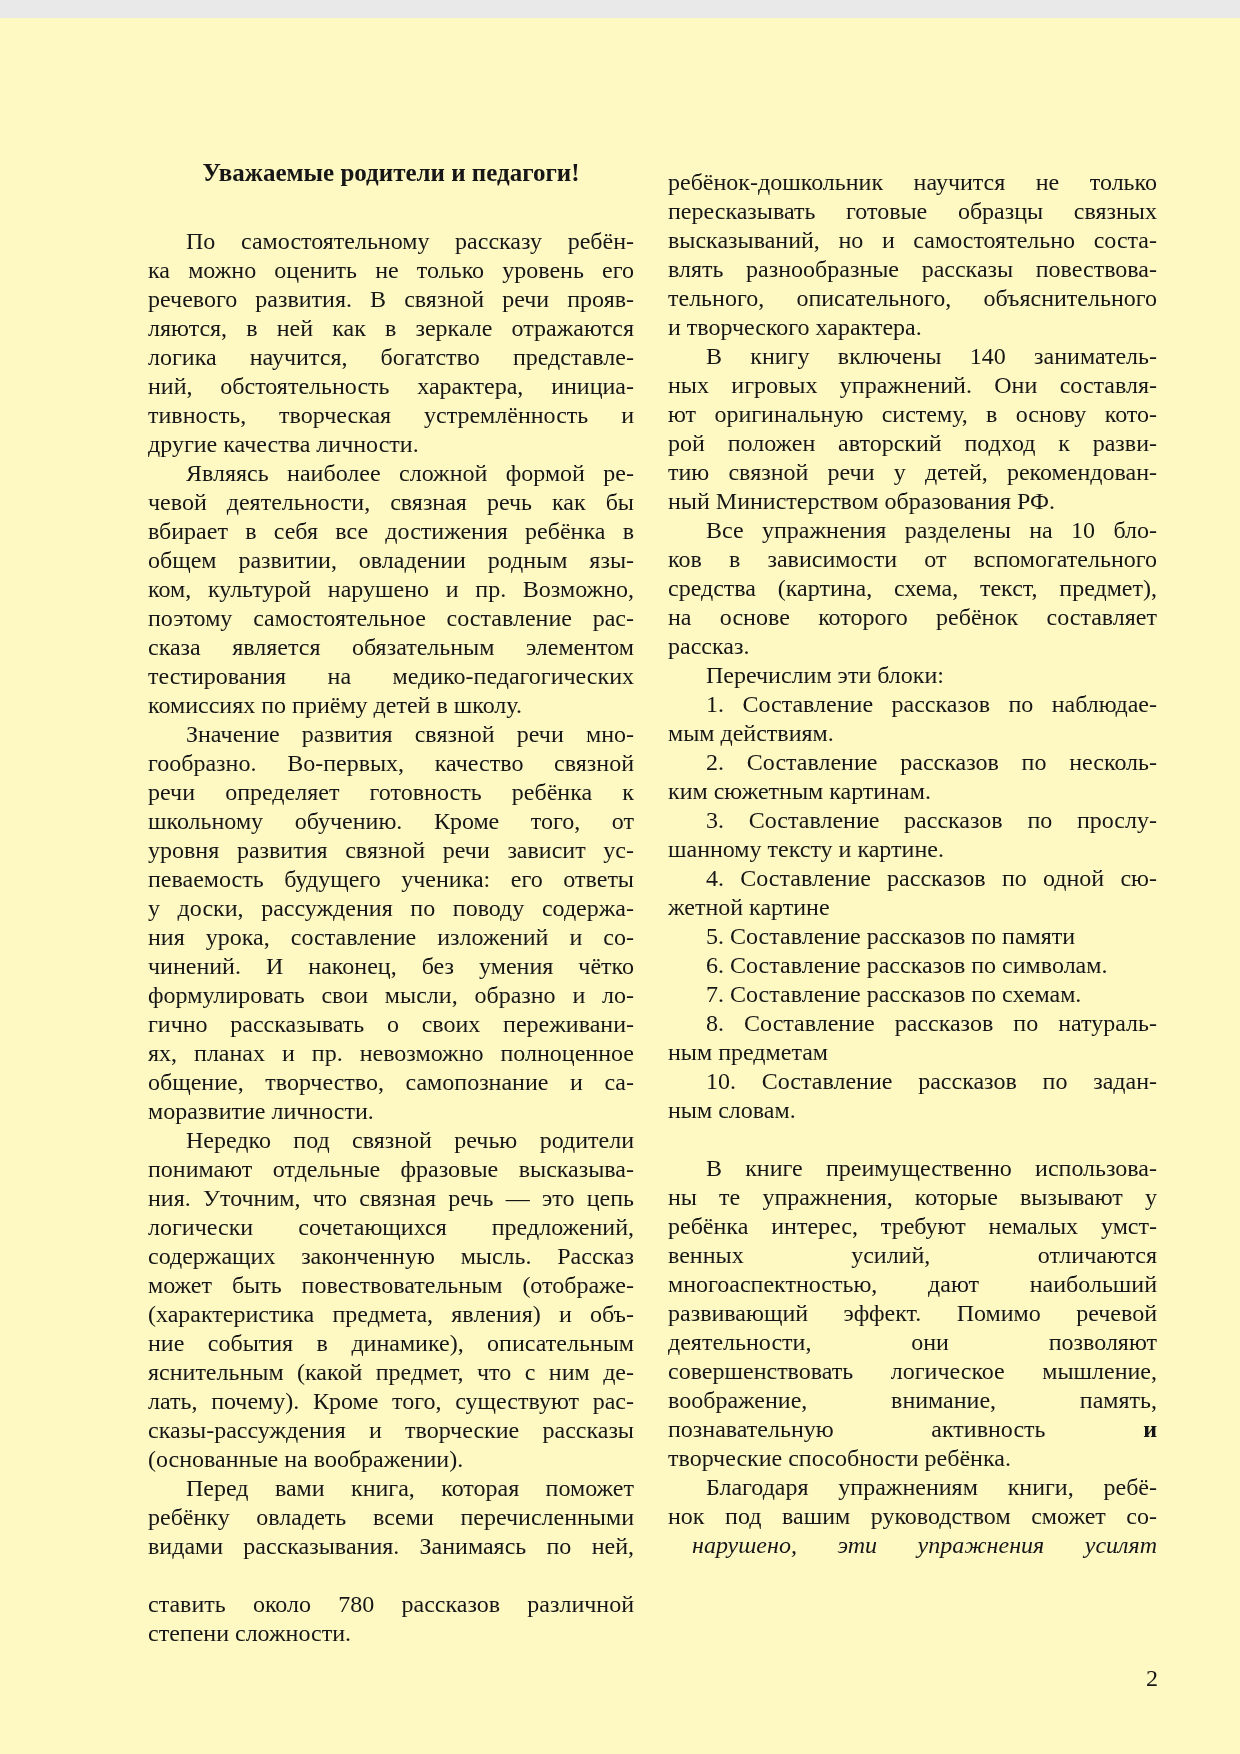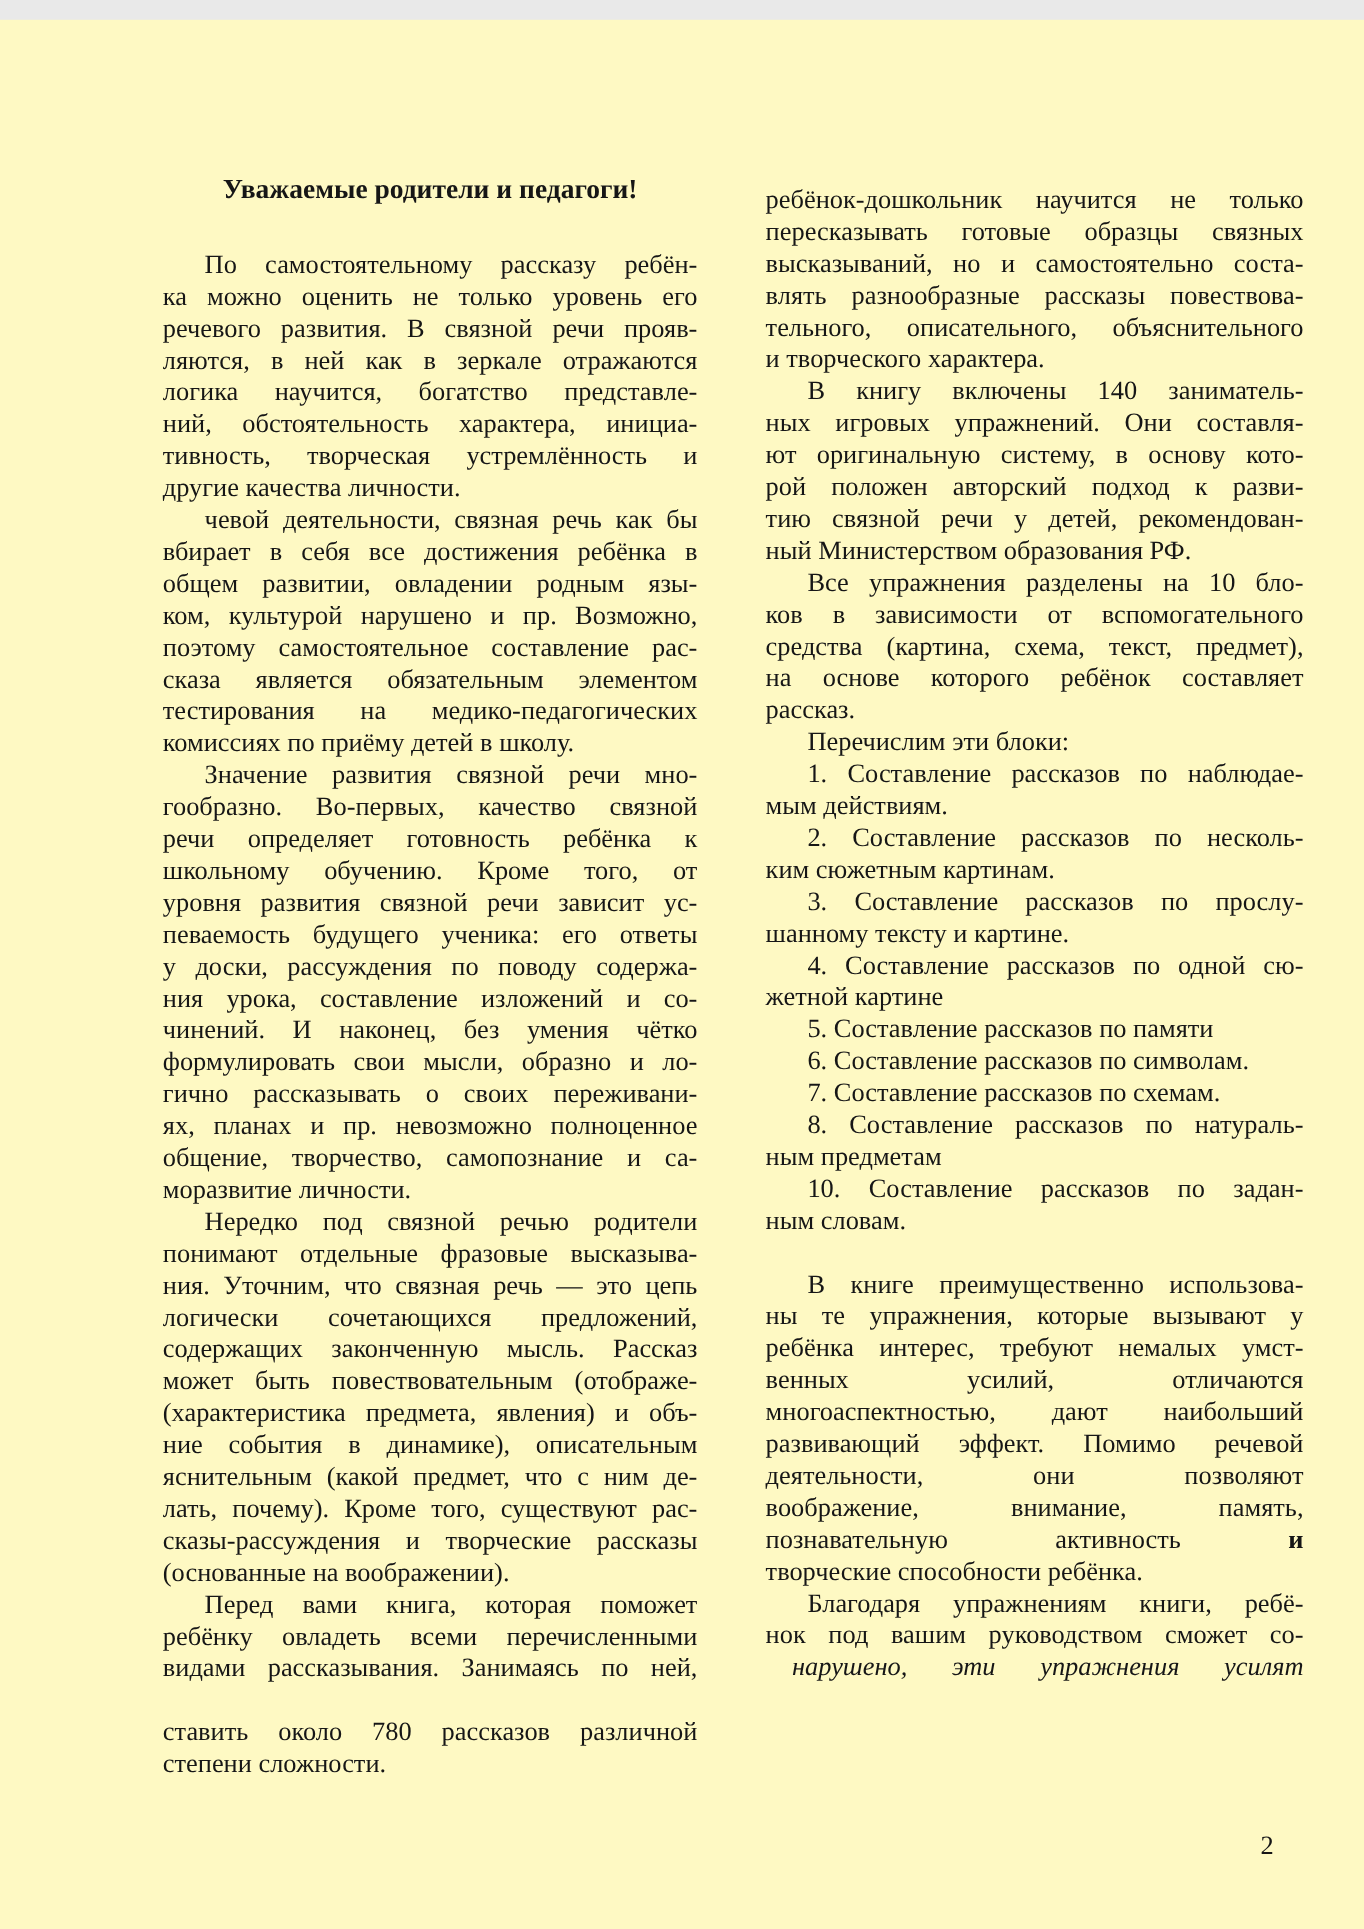--- a/index.html
+++ b/index.html
@@ -7,21 +7,21 @@
     position:relative;
     width:1240px;height:1754px;
     background:#fef9c3;
     font-family:"Liberation Serif","DejaVu Serif",serif;
     color:#161616;
     overflow:hidden;
     margin:18px auto;
   }
   .col{position:absolute;font-size:24px;line-height:29px;}
   #col-left{left:148px;top:140px;width:486px;}
-  #col-right{left:696px;top:150px;width:489px;}
+  #col-right{left:668px;top:150px;width:489px;}
   .heading{
     font-weight:700;
     font-size:25px;
     text-align:center;
     margin-bottom:40px;
     line-height:29px;
   }
   .para{margin:0;}
   .ln{
     text-align:justify;
@@ -53,20 +53,21 @@
           <div class="ln">По самостоятельному рассказу ребён-</div>
           <div class="ln">ка можно оценить не только уровень его</div>
           <div class="ln">речевого развития. В связной речи прояв-</div>
           <div class="ln">ляются, в ней как в зеркале отражаются</div>
           <div class="ln">логика научится, богатство представле-</div>
           <div class="ln">ний, обстоятельность характера, инициа-</div>
           <div class="ln">тивность, творческая устремлённость и</div>
           <div class="ln last">другие качества личности.</div>
         </div>
         <div class="para ind">
+          <div class="ln">Являясь наиболее сложной формой ре-</div>
           <div class="ln">чевой деятельности, связная речь как бы</div>
           <div class="ln">вбирает в себя все достижения ребёнка в</div>
           <div class="ln">общем развитии, овладении родным язы-</div>
           <div class="ln">ком, культурой нарушено и пр. Возможно,</div>
           <div class="ln">поэтому самостоятельное составление рас-</div>
           <div class="ln">сказа является обязательным элементом</div>
           <div class="ln">тестирования на медико-педагогических</div>
           <div class="ln last">комиссиях по приёму детей в школу.</div>
         </div>
         <div class="para ind">
@@ -174,20 +175,21 @@
         </div>
         <div class="spacer"></div>
         <div class="para ind">
           <div class="ln">В книге преимущественно использова-</div>
           <div class="ln">ны те упражнения, которые вызывают у</div>
           <div class="ln">ребёнка интерес, требуют немалых умст-</div>
           <div class="ln">венных усилий, отличаются</div>
           <div class="ln">многоаспектностью, дают наибольший</div>
           <div class="ln">развивающий эффект. Помимо речевой</div>
           <div class="ln">деятельности, они позволяют</div>
+          <div class="ln">совершенствовать логическое мышление,</div>
           <div class="ln">воображение, внимание, память,</div>
           <div class="ln"><span>познавательную активность </span><b>и</b></div>
           <div class="ln last">творческие способности ребёнка.</div>
         </div>
         <div class="para ind">
           <div class="ln">Благодаря упражнениям книги, ребё-</div>
           <div class="ln">нок под вашим руководством сможет со-</div>
         </div>
         <div class="para">
           <div class="ln" style="padding-left: 24px; font-style: italic;">нарушено, эти упражнения усилят</div>

